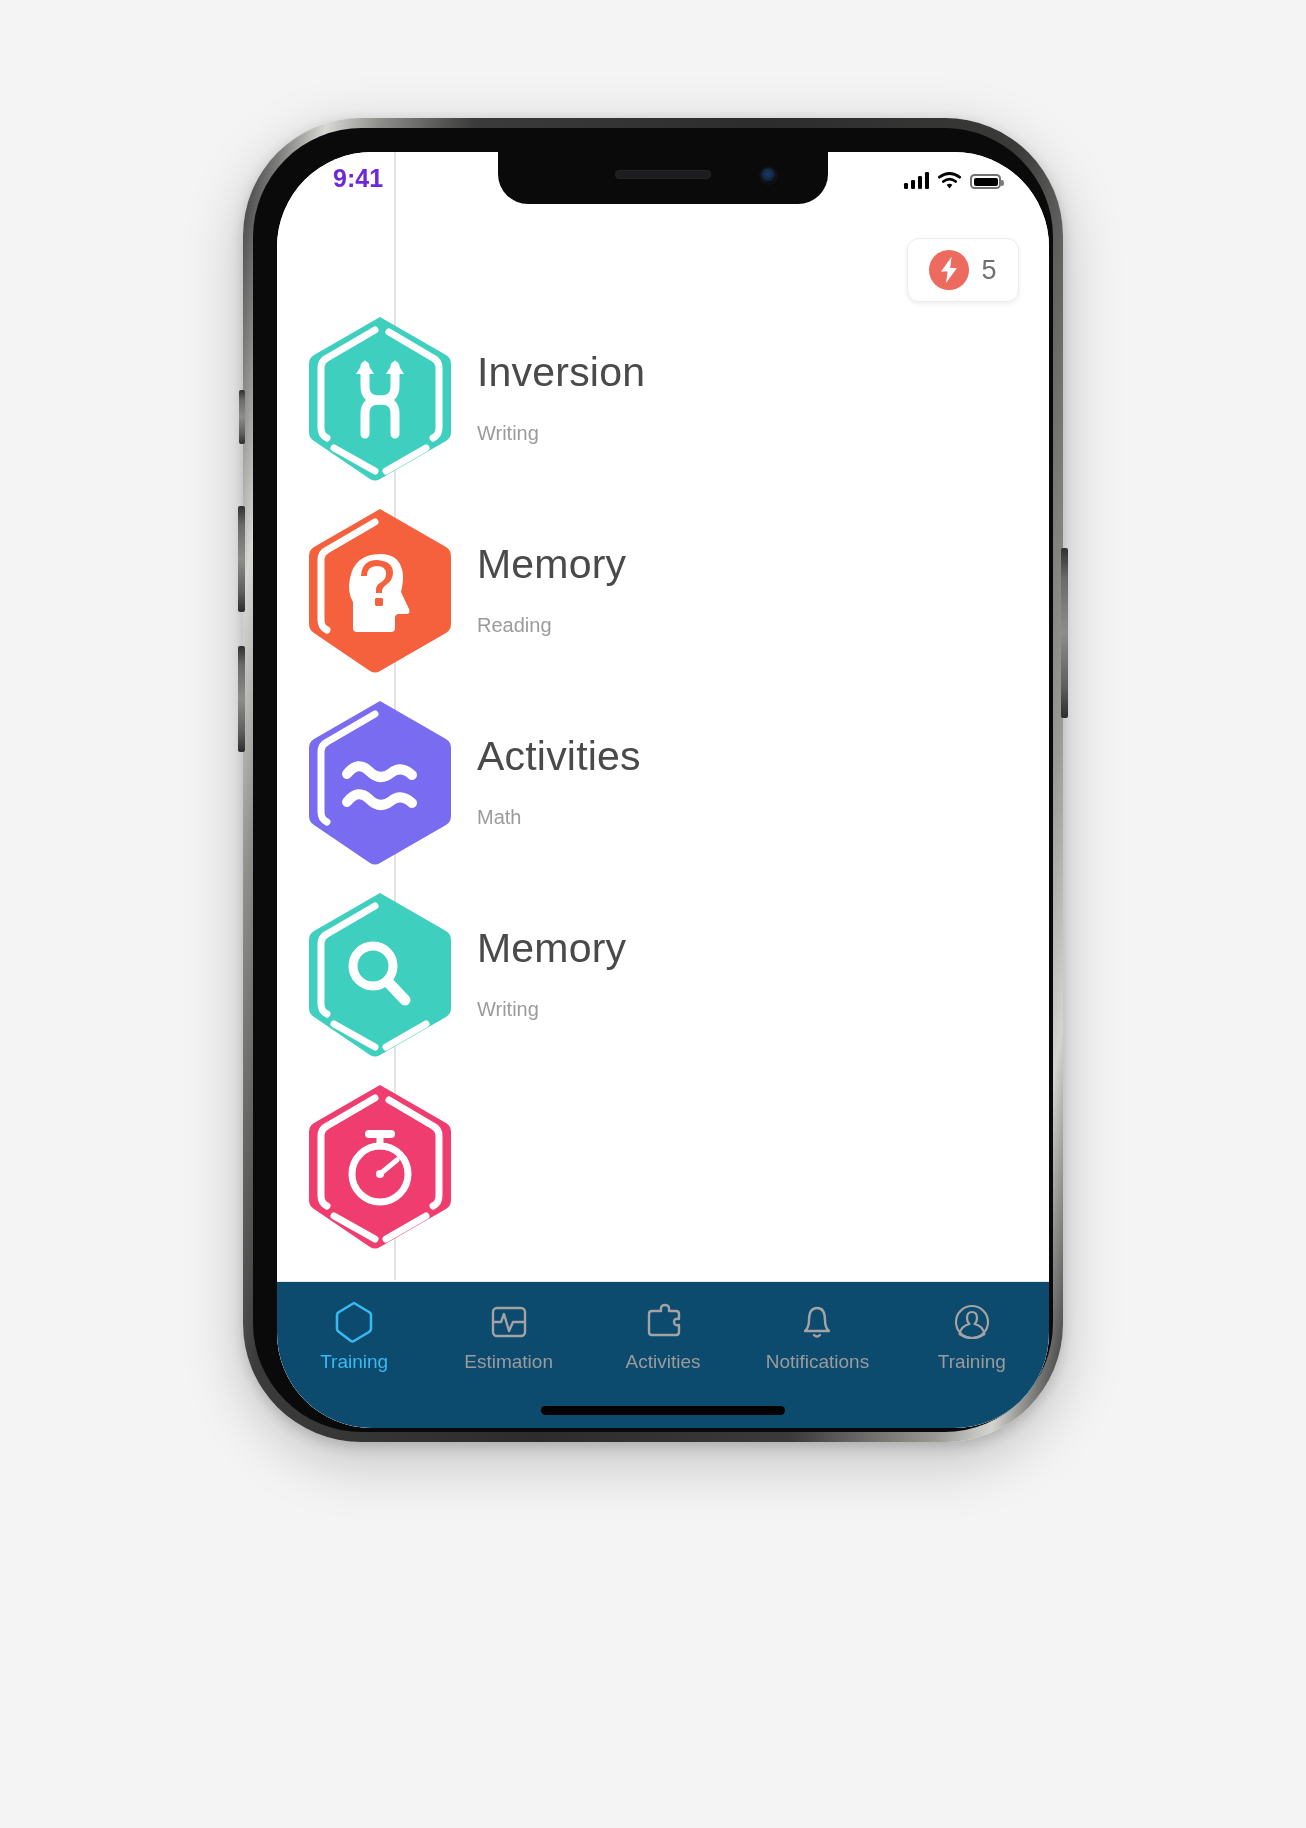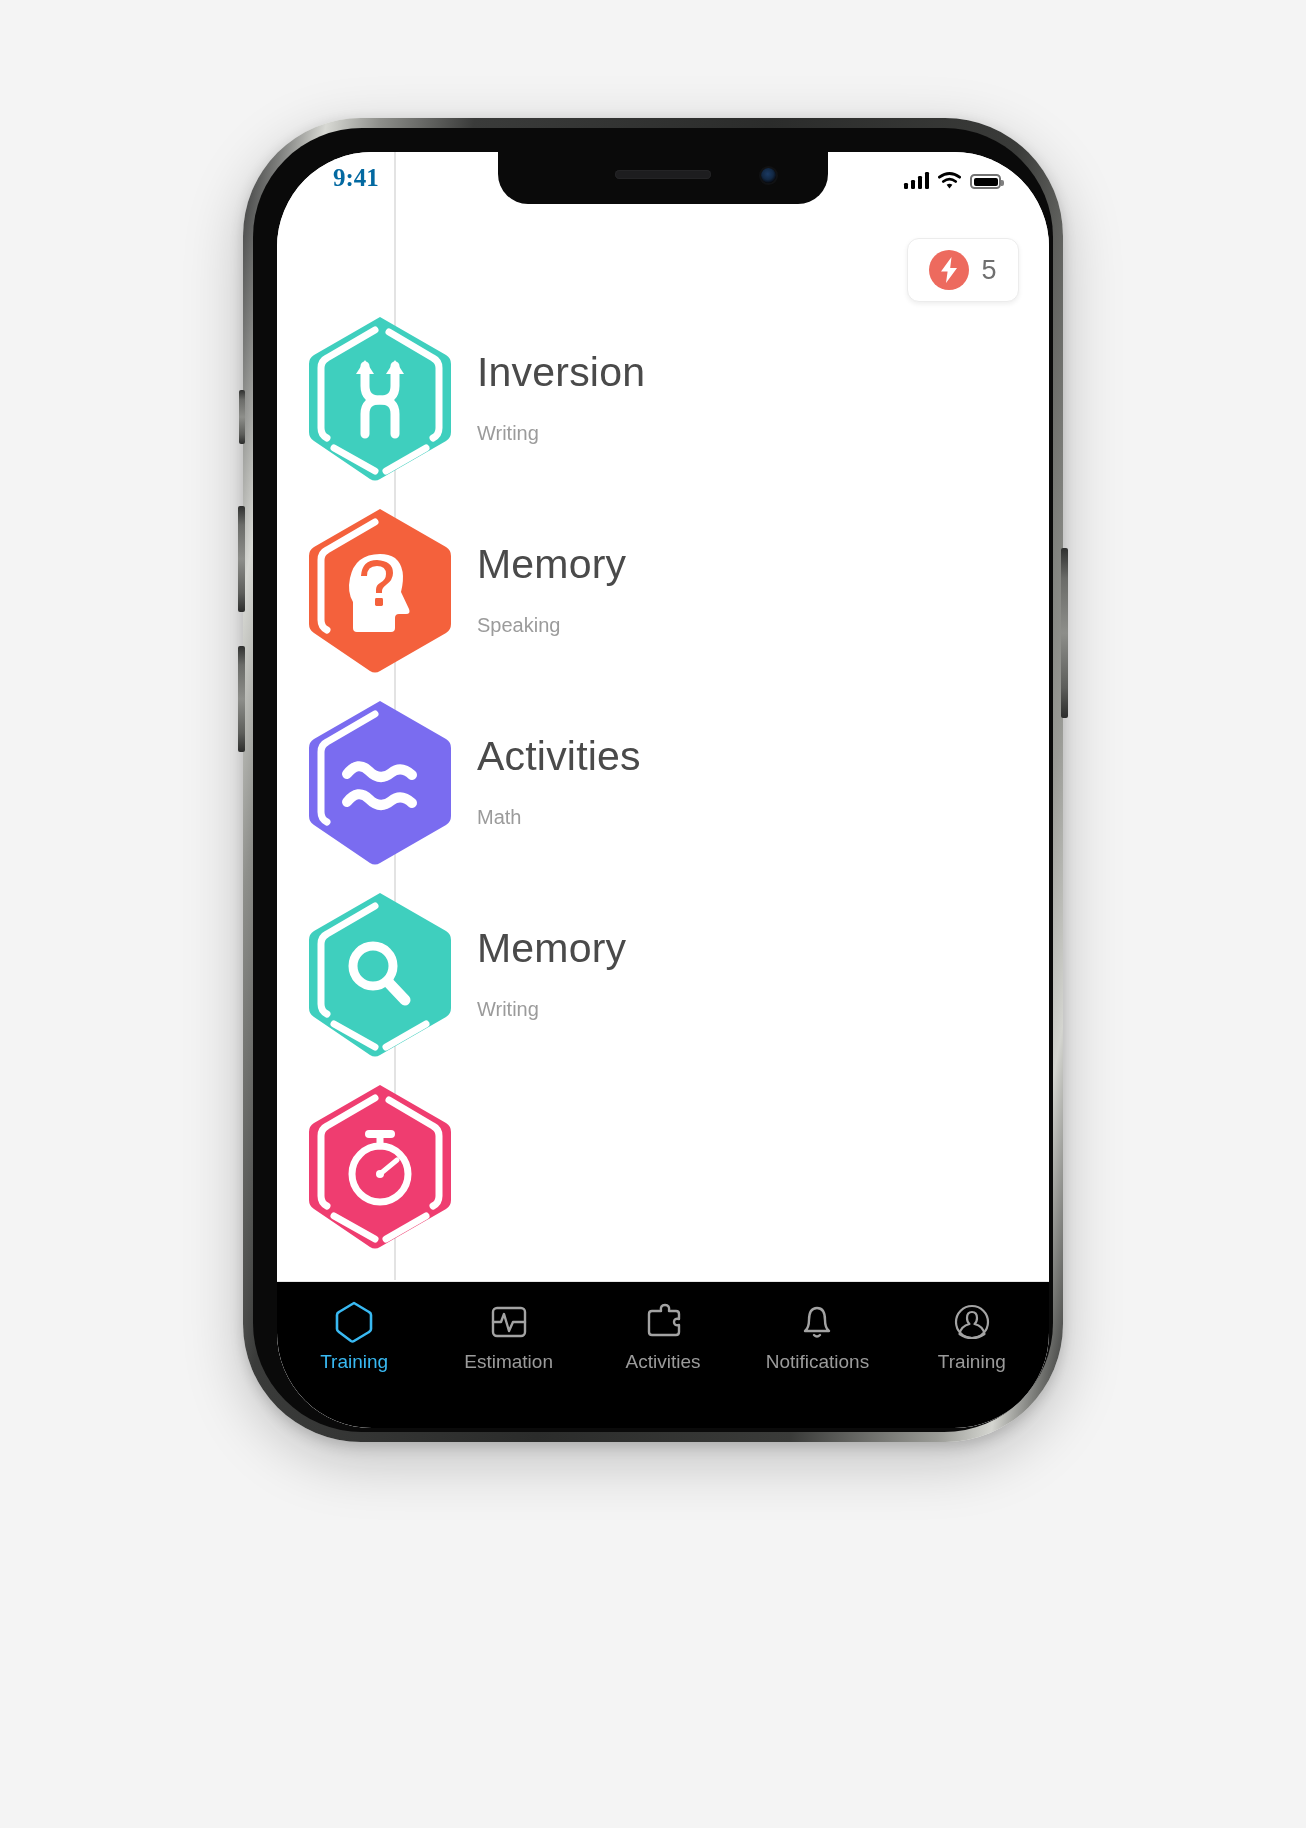--- a/index.html
+++ b/index.html
@@ -98,23 +98,23 @@
     height: 52px;
     z-index: 20;
     pointer-events: none;
   }
   #status-time {
     position: absolute;
     left: 56px;
     top: 12px;
     font-size: 25px;
     font-weight: bold;
-    color: #0369a1;
+    color: #6d28d9;
     letter-spacing: 0px;
-    font-family: Liberation Serif, serif;
+    font-family: Liberation Sans, sans-serif;
     text-align: right;
   }
   #status-icons {
     position: absolute;
     right: 48px;
     top: 15px;
     display: flex;
     align-items: flex-end;
     gap: 9px;
     height: 22px;
@@ -225,21 +225,21 @@
     margin-top: 27px;
     font-family: "Liberation Sans", sans-serif;
   }
 
   
   #tab-bar {
     position: absolute;
     left: 0; bottom: 0;
     width: 772px;
     height: 146px;
-    background: #000000;
+    background: #0c4a6e;
     border-top: 1px solid #e6e6e6;
     display: flex;
     z-index: 15;
   }
   .tab-item {
     flex: 1 1 0;
     display: flex;
     flex-direction: column;
     align-items: center;
     justify-content: flex-start;
@@ -326,21 +326,21 @@
                   <path d="M75 48 Q50 48 45 72 Q42 86 48 96 L48 122 Q48 126 52 126 L86 126 Q90 126 90 122 L90 112 Q90 108 94 108 L101 108 Q106 108 104 103 L96 86 Q102 62 90 52 Q84 48 75 48 Z"></path>
                 </g>
                 <g fill="#f4613c">
                   <path d="M62 70 Q62 60 72 60 Q81 60 81 68 Q81 74 75 77 Q71 79 71 84 L71 87 L77 87 L77 85 Q77 82 81 79 Q88 74 88 67 Q88 55 72 54 Q57 54 56 70 Z"></path>
                   <rect x="70" y="92" width="8" height="8" rx="1.4"></rect>
                 </g>
               </svg>
             </div>
             <div class="skill-text">
               <div class="skill-title">Memory</div>
-              <div class="skill-sub">Speaking</div>
+              <div class="skill-sub">Reading</div>
             </div>
           </div>
 
           <div class="skill-row">
             <div class="hex-wrap">
               <svg class="hex-svg" width="150" height="168" viewBox="0 0 150 168">
                 <path d="M75 3 L141 41 Q146 44 146 50 L146 118 Q146 124 141 127 L75 165 Q70 168 65 165 L9 127 Q4 124 4 118 L4 50 Q4 44 9 41 Z" fill="#7a6cf0"></path>
                 <path d="M70 16 L22 44 Q16 47 16 54 L16 114 Q16 121 22 124" fill="none" stroke="#ffffff" stroke-width="7" stroke-linecap="round"></path>
                 <g stroke="#ffffff" stroke-width="10" fill="none" stroke-linecap="round">
                   <path d="M42 76 Q53 62 64 73 Q75 84 86 75 Q96 67 107 77"></path>

